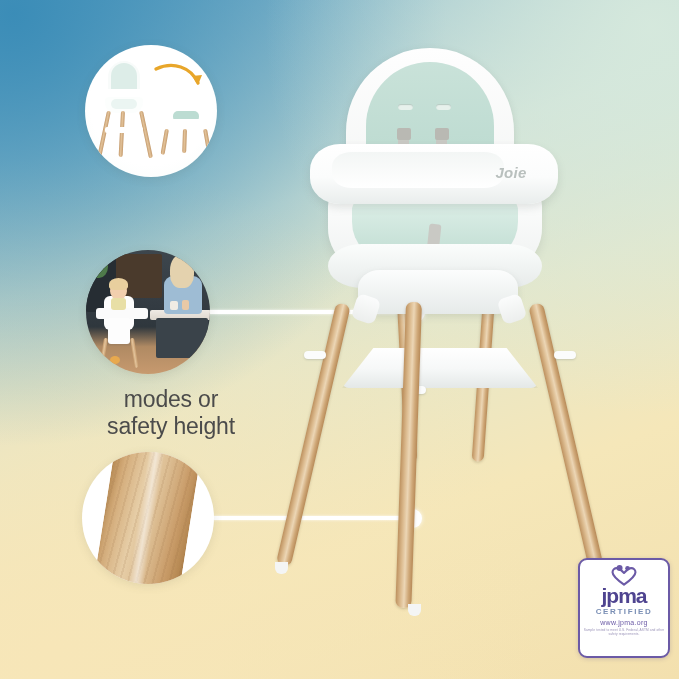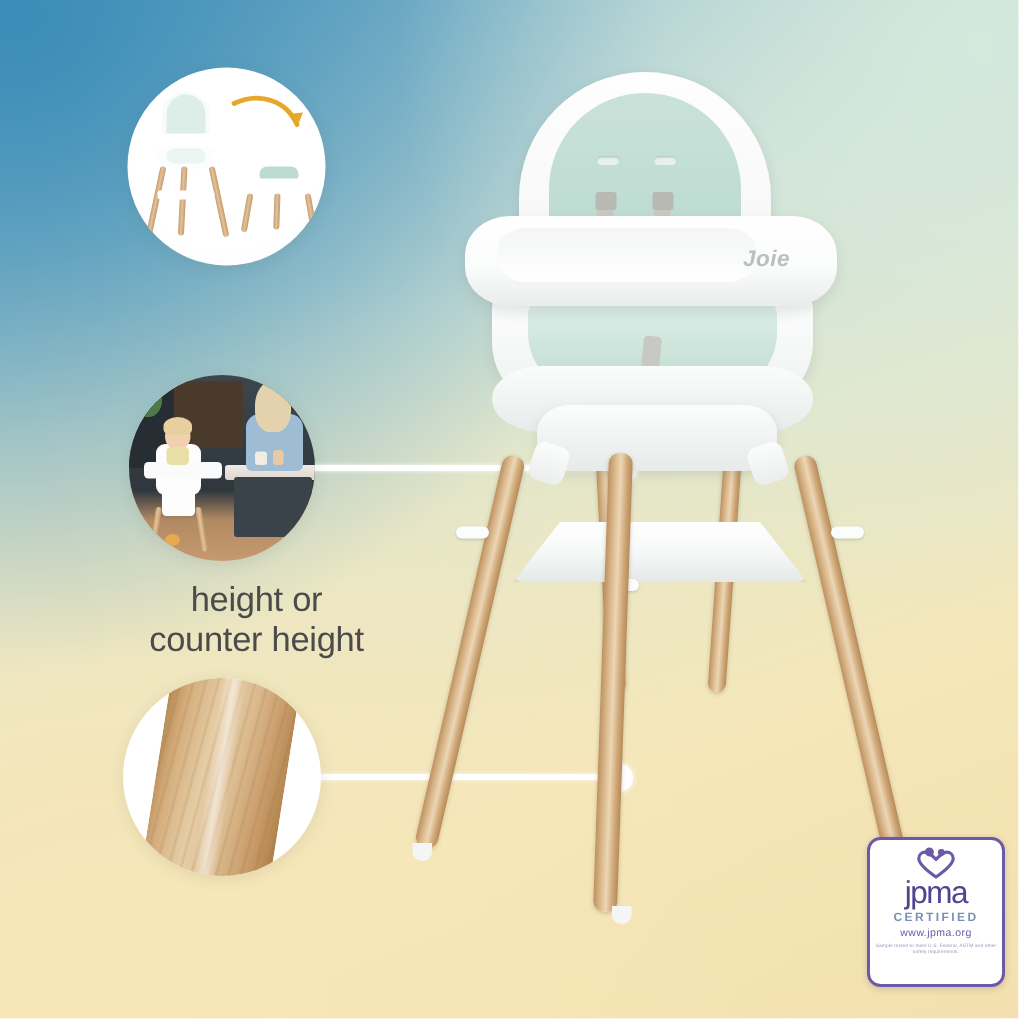--- a/index.html
+++ b/index.html
@@ -122,21 +122,21 @@
      border-radius:7px;
      clip-path:polygon(16% 0, 84% 0, 100% 100%, 0% 100%);
      box-shadow:0 3px 7px rgba(120,130,125,.2);}
 
   
   #jpma{position:absolute;left:578px;top:558px;width:92px;height:100px;
      background:#ffffff;border:2px solid #6b5aa6;border-radius:9px;
      box-shadow:0 1px 4px rgba(90,80,130,.25);
      display:flex;flex-direction:column;align-items:center;padding-top:4px;box-sizing:border-box;}
   .jp-heart{width:30px;height:22px;margin-bottom:1px;}
-  .jp-word{color:#4f4490;font-size:21px;font-weight:400;line-height:.9;letter-spacing:-1px;}
+  .jp-word{color:#4f4490;font-size:21px;font-weight:700;line-height:.9;letter-spacing:-1px;}
   .jp-cert{color:#7a8fb5;font-size:8px;letter-spacing:1.6px;font-weight:700;margin-top:1px;}
   .jp-bar{margin-top:3px;width:78px;background:#6b5aa6;border-radius:3px;
      color:#fff;font-size:8.5px;font-weight:700;text-align:center;padding:2.5px 0;letter-spacing:.2px;}
   .jp-url{margin-top:3px;color:#6b5aa6;font-size:7px;letter-spacing:.3px;}
   .jp-fine{margin-top:2px;width:84px;color:#9a93b8;font-size:3.2px;line-height:1.35;
      text-align:center;letter-spacing:.1px;}
 </style>
 </head>
 <body>
 
@@ -238,22 +238,22 @@
         <div class="k-baby-head" style="left:24px;top:32px;width:17px;height:18px;"></div>
         <div class="k-baby-hair" style="left:23px;top:28px;width:19px;height:12px;"></div>
         <div class="k-bib" style="left:25px;top:48px;width:15px;height:12px;"></div>
         <div class="k-chair" style="left:22px;top:68px;width:22px;height:26px;border-radius:3px;"></div>
         <div class="mc-leg" style="position:absolute;left:18px;top:88px;width:4px;height:30px;transform:rotate(9deg);"></div>
         <div class="mc-leg" style="position:absolute;left:44px;top:88px;width:4px;height:30px;transform:rotate(-9deg);"></div>
         <div class="k-cup" style="left:24px;top:106px;width:10px;height:8px;background:#e8a94e;border-radius:50%;"></div>
       </div>
     </div>
     <div class="cap two">
-      <div>height or</div>
-      <div>counter height</div>
+      <div>modes or</div>
+      <div>safety height</div>
     </div>
   </div>
 
   <div class="callout" id="c3" style="left:82px;top:452px;width:180px;">
     <div class="circ">
       <div style="position:absolute;left:22px;top:-14px;width:86px;height:164px;transform:rotate(9deg);
                   border-radius:5px;
                   background:
                     repeating-linear-gradient(96deg, rgba(148,106,64,.13) 0 2px, rgba(148,106,64,0) 2px 8px),
                     linear-gradient(95deg,#b5874f 0%,#d3ab79 14%,#e6cda6 38%,#dcbd92 58%,#c99c69 80%,#b0824a 100%);

